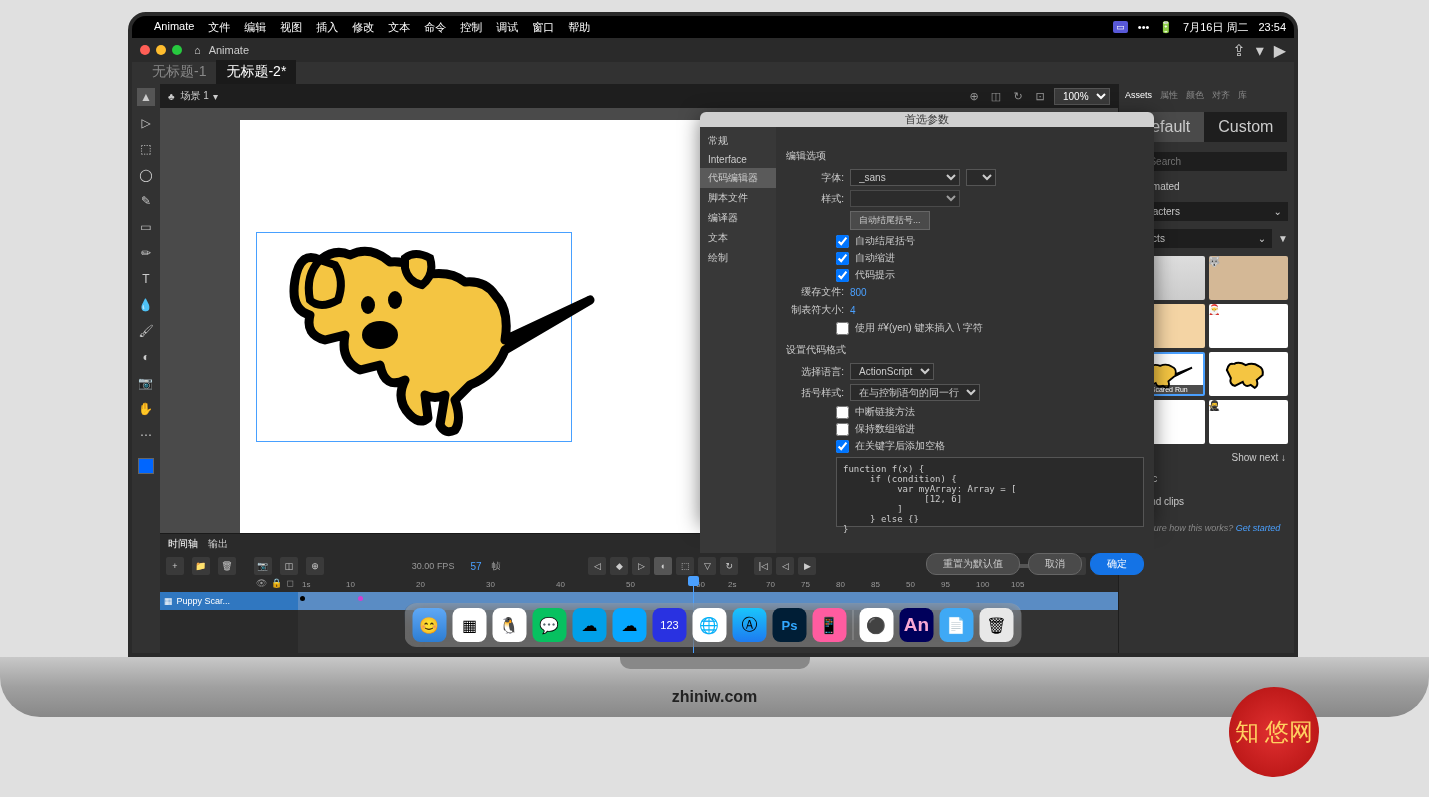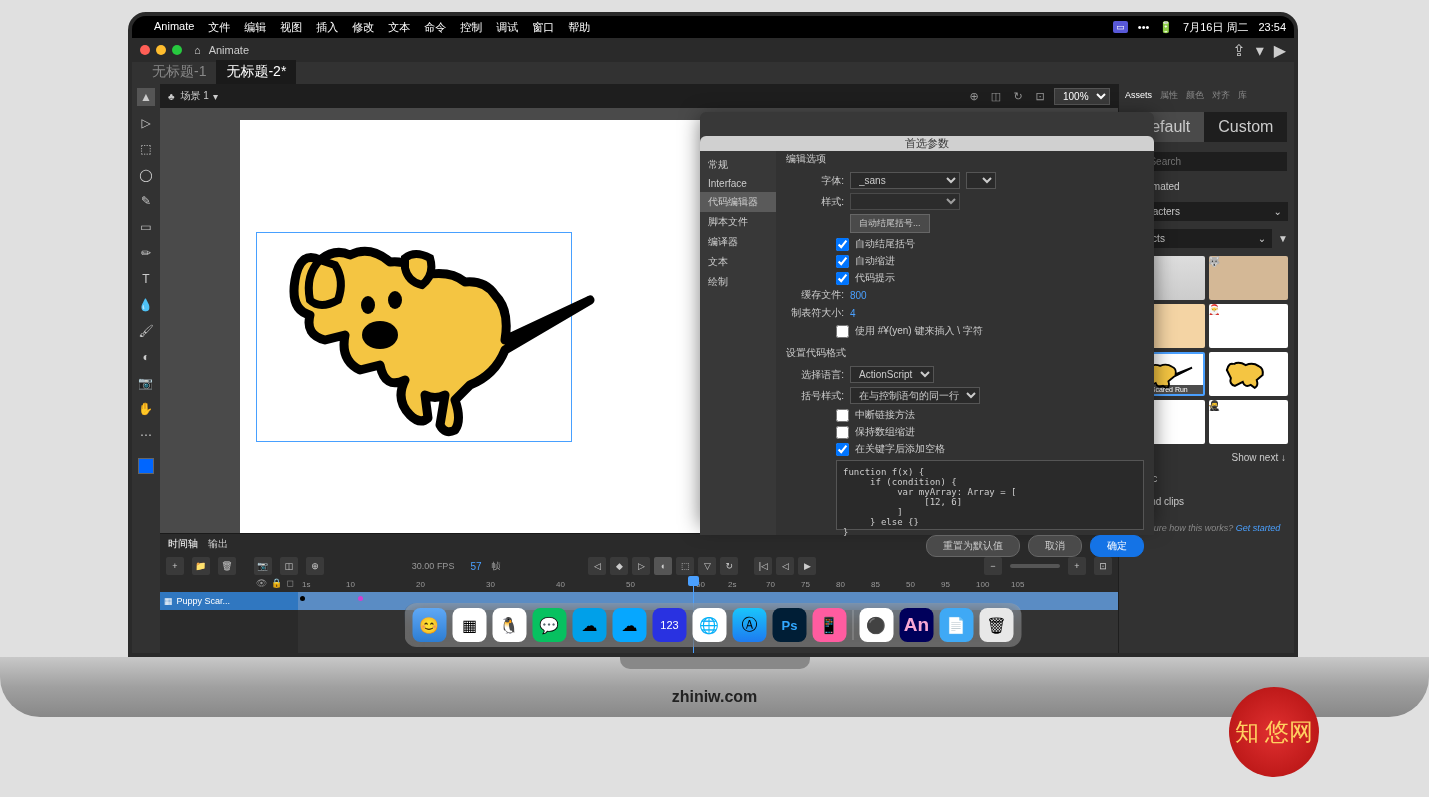--- a/index.html
+++ b/index.html
@@ -76,26 +76,26 @@
 .rp-dropdown { margin: 4px 6px; background: #1e1e1e; padding: 4px 6px; display: flex; justify-content: space-between; cursor: pointer; font-size: 10px; }
 .asset-grid { display: grid; grid-template-columns: 1fr 1fr; gap: 4px; padding: 4px 6px; }
 .asset-item { height: 44px; background: #e8e8e8; border-radius: 2px; position: relative; overflow: hidden; cursor: pointer; }
 .asset-item.selected { border: 2px solid #4aa0ff; }
 .asset-label { position: absolute; bottom: 0; left: 0; right: 0; background: rgba(0,0,0,0.7); color: #fff; font-size: 7px; padding: 1px 2px; }
 .show-next { text-align: right; padding: 4px 8px; color: #ccc; font-size: 10px; cursor: pointer; }
 .help-hint { padding: 10px 8px; font-size: 9px; color: #888; font-style: italic; text-align: center; }
 .help-hint a { color: #4aa0ff; cursor: pointer; }
 
 .pref-dialog { position: absolute; top: 96px; left: 568px; width: 454px; height: 410px; background: #383838; border-radius: 6px 6px 4px 4px; box-shadow: 0 4px 20px rgba(0,0,0,0.5); display: flex; flex-direction: column; font-size: 10px; color: #ccc; }
-.pref-title { height: 20px; background: #d0d0d0; color: #333; display: flex; align-items: center; justify-content: center; font-size: 11px; border-radius: 6px 6px 0 0; margin-top: 24px; }
+.pref-title { height: 20px; background: #d0d0d0; color: #333; display: flex; align-items: center; justify-content: center; font-size: 11px; border-radius: 6px 6px 0 0; }
 .pref-body { flex: 1; display: flex; }
 .pref-sidebar { width: 76px; background: #383838; padding-top: 4px; }
 .pref-cat { padding: 3px 8px; cursor: pointer; font-size: 10px; }
 .pref-cat.active { background: #5a5a5a; }
-.pref-content { flex: 1; padding: 1px 10px; background: #323232; }
+.pref-content { flex: 1; padding: 22px 10px; background: #323232; }
 .pref-group-title { font-size: 10px; margin-bottom: 6px; }
 .pref-row { display: flex; align-items: center; gap: 6px; margin-bottom: 4px; font-size: 10px; }
 .pref-label { width: 58px; text-align: right; }
 .pref-select { background: #2a2a2a; border: 1px solid #555; color: #ccc; padding: 1px 4px; font-size: 10px; }
 .pref-small-btn { background: #4a4a4a; border: 1px solid #666; padding: 2px 8px; font-size: 9px; cursor: pointer; }
 .pref-checkbox-row { display: flex; align-items: center; gap: 6px; margin-left: 50px; margin-bottom: 3px; font-size: 10px; }
 .pref-code-preview { background: #2a2a2a; border: 1px solid #555; padding: 6px; margin: 4px 0 4px 50px; font-family: monospace; font-size: 9px; white-space: pre; color: #ccc; height: 70px; }
 .pref-value { color: #4aa0ff; }
 .pref-footer { height: 34px; display: flex; justify-content: flex-end; align-items: center; gap: 8px; padding: 0 10px; }
 .pref-footer-btn { padding: 3px 16px; border-radius: 10px; font-size: 10px; cursor: pointer; background: #4a4a4a; border: 1px solid #666; }

